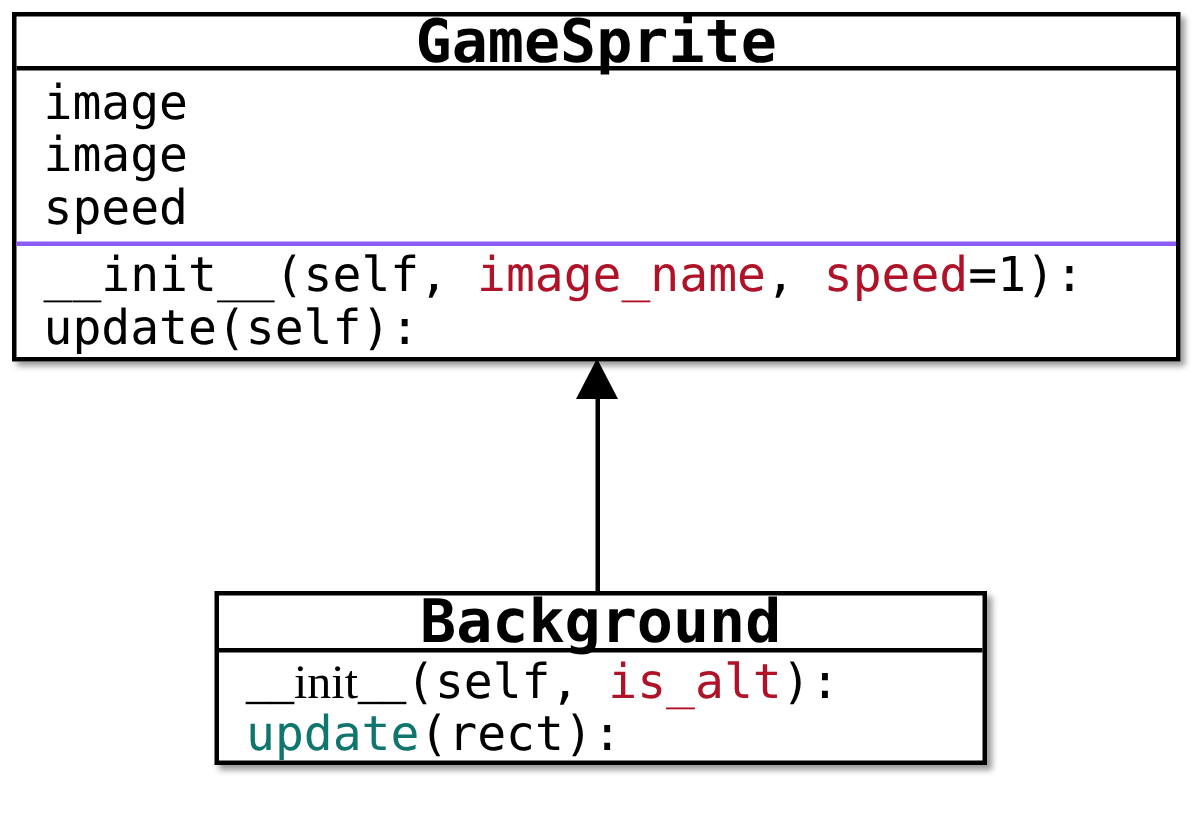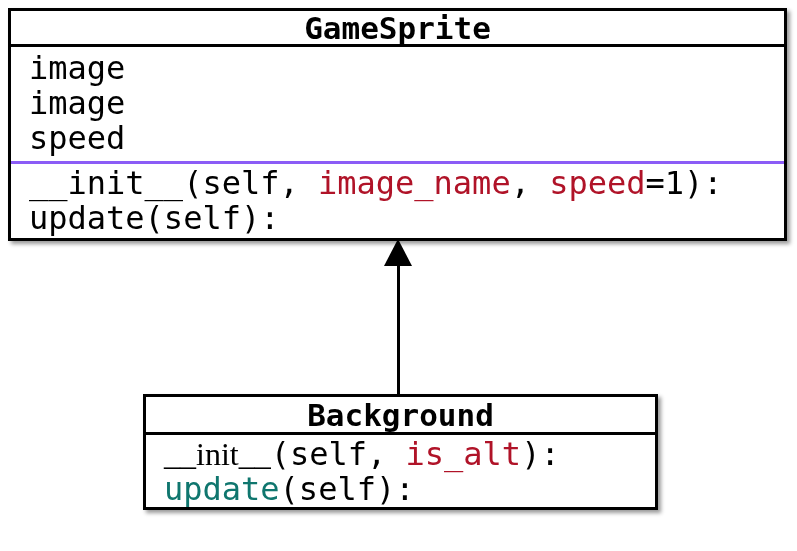--- a/index.html
+++ b/index.html
@@ -19,21 +19,21 @@
     box-shadow: 3px 3px 4px rgba(0,0,0,0.40);
   }
   .box-gamesprite { left: 8px;   top: 8px;   width: 779px; height: 233px; }
   .box-background { left: 143px; top: 394px; width: 515px; height: 116px; }
 
   .class-title {
     display: flex;
     align-items: center;
     justify-content: center;
     font-weight: bold;
-    font-size: 31px;
+    font-size: 40px;
     border-bottom: 3px solid #000000;
     color: #000000;
   }
   .box-gamesprite .class-title { height: 36px; }
   .box-background .class-title { height: 38px; }
 
   .attrs-section {
     border-bottom: 3px solid #8b5cf6;
     padding: 4px 0 0 18px;
     height: 117px;
@@ -85,17 +85,17 @@
     </div>
   </div>
 
   <div class="arrow-head"></div>
   <div class="arrow-line"></div>
 
   <div class="class-box box-background">
     <div class="class-title">Background</div>
     <div class="methods-section">
       <div class="code-line"><span style="color: #000000; font-family: Liberation Serif, serif;">__init__</span><span style="color: rgb(0, 0, 0);">(self, </span><span style="color: rgb(176, 19, 40); margin-top: 19px;">is_alt</span><span style="color: rgb(0, 0, 0);">):</span></div>
-      <div class="code-line"><span style="color: #0f766e; margin-top: 39px;">update</span><span style="color: rgb(0, 0, 0);">(self):</span></div>
+      <div class="code-line"><span style="color: #0f766e; margin-top: 39px;">update</span><span style="color: rgb(0, 0, 0);">(rect):</span></div>
     </div>
   </div>
 
 </div>
 
 </body></html>

